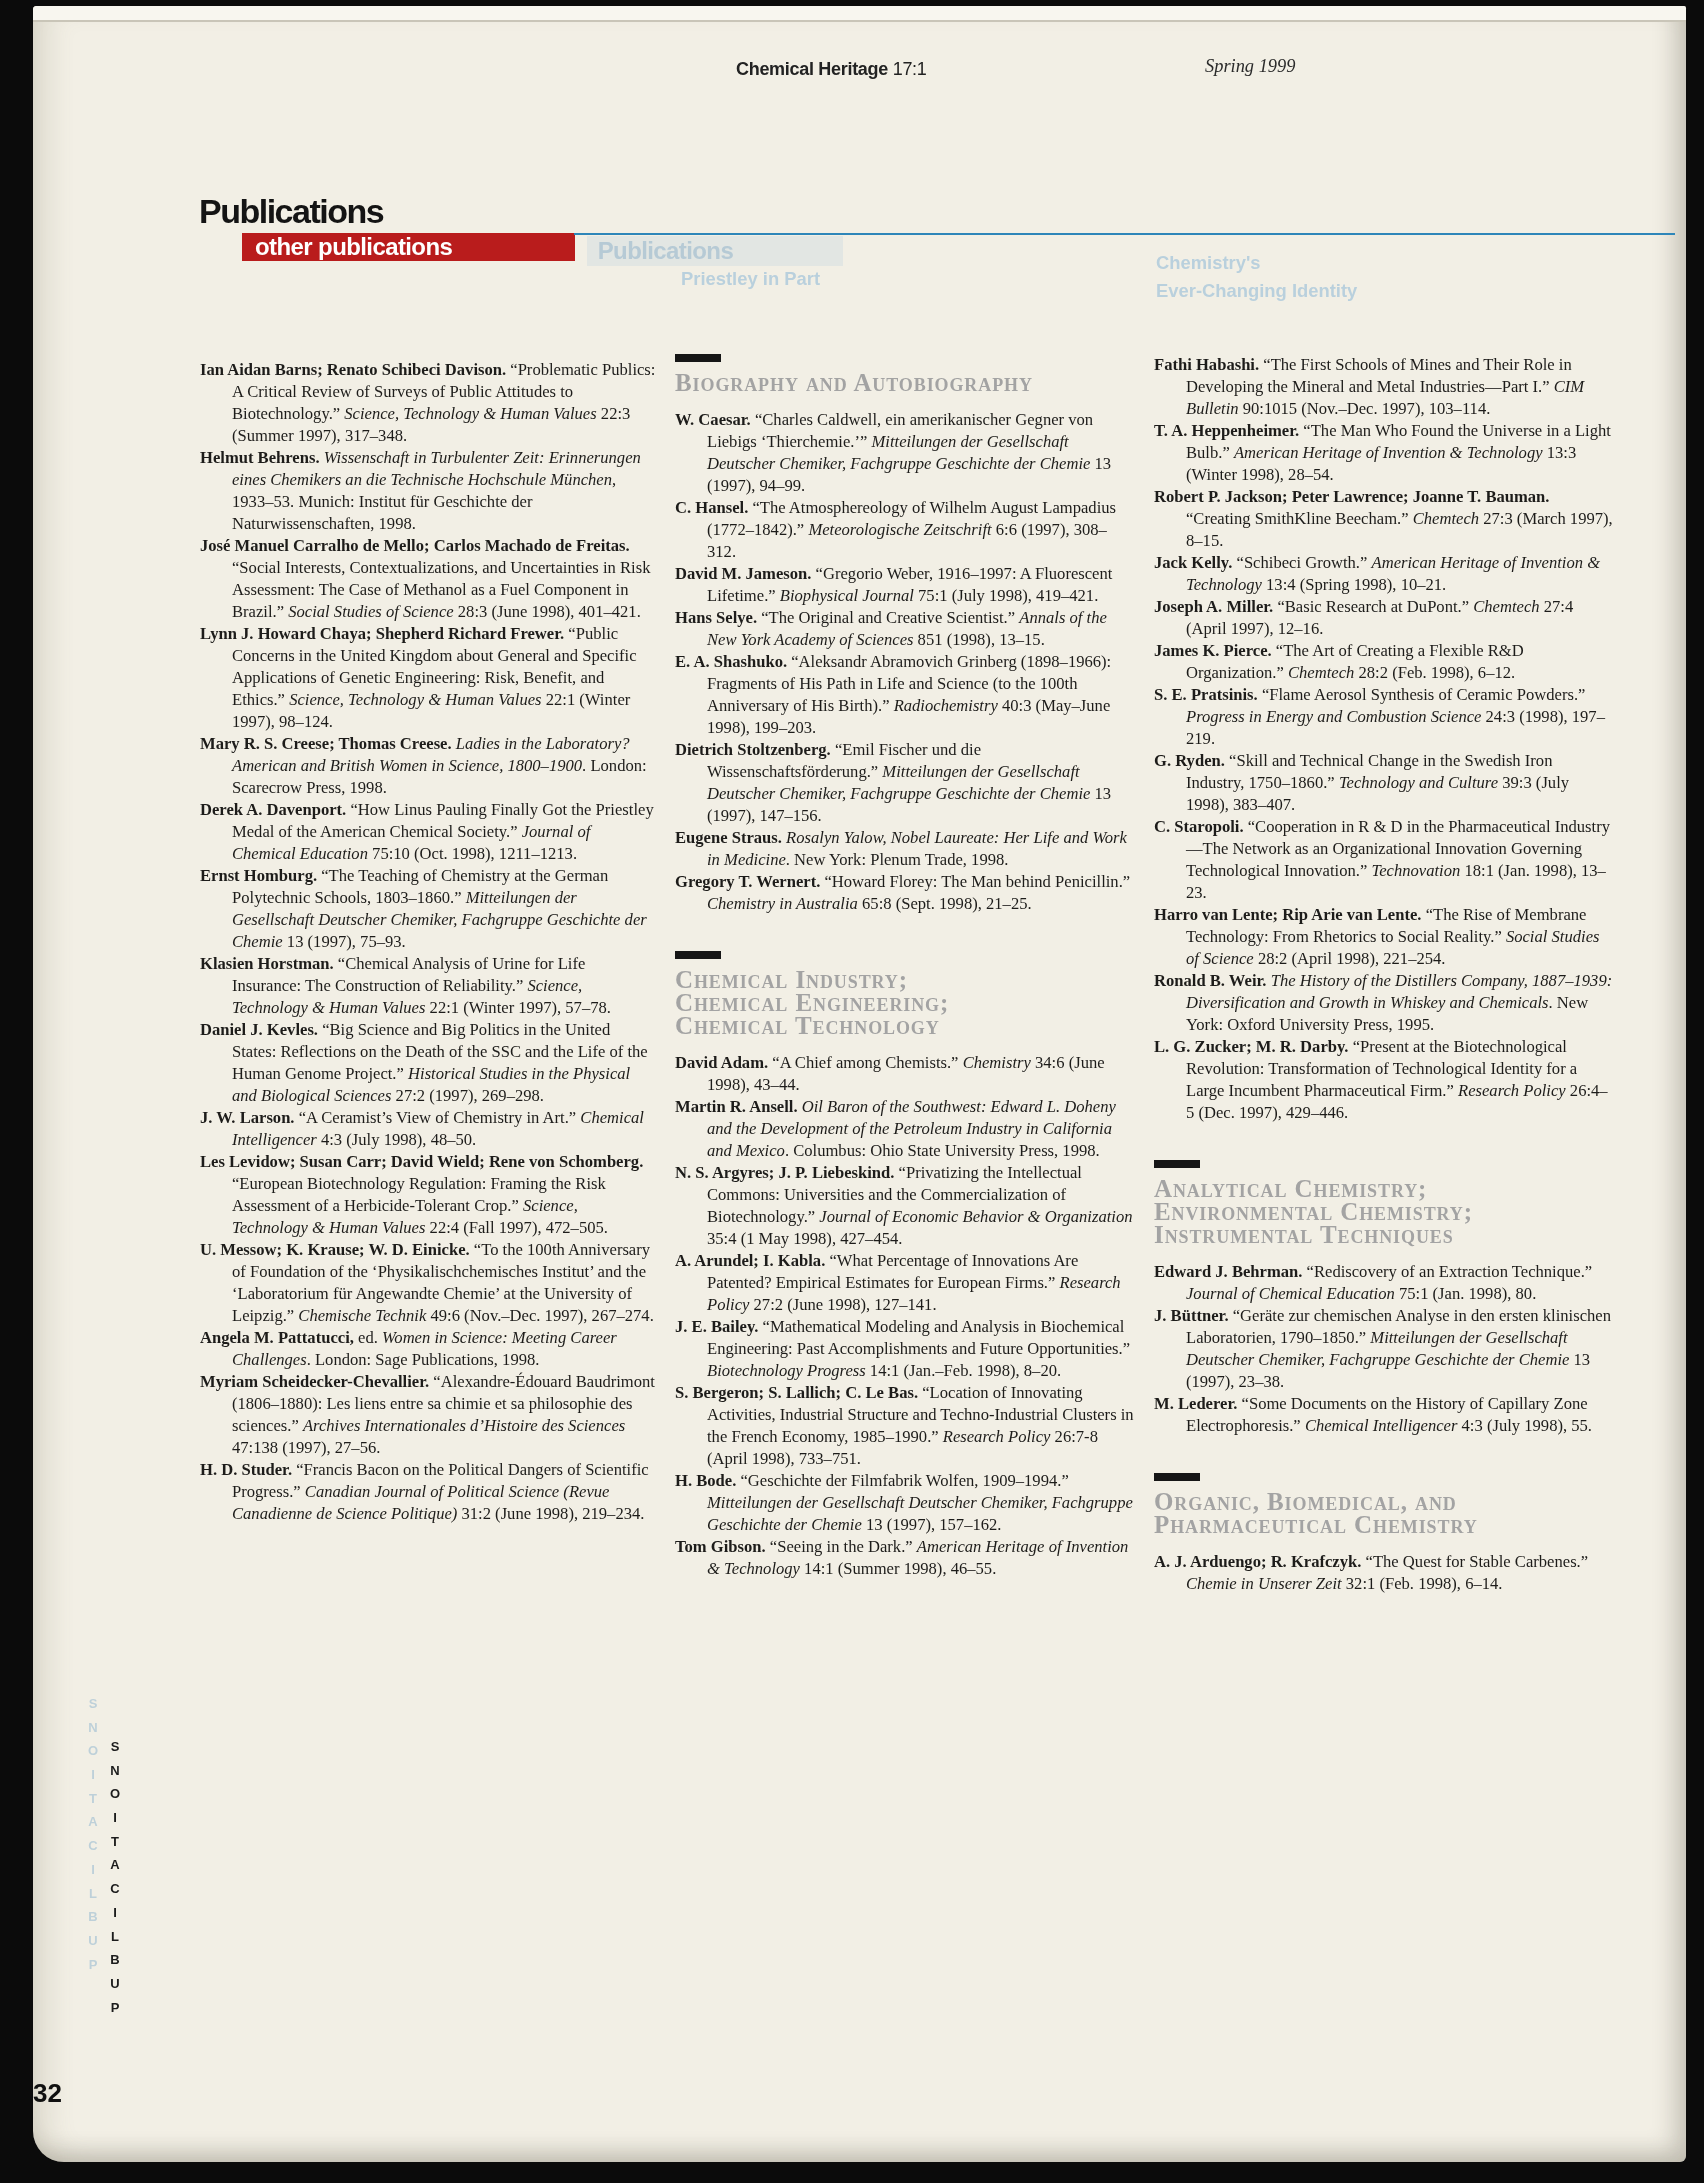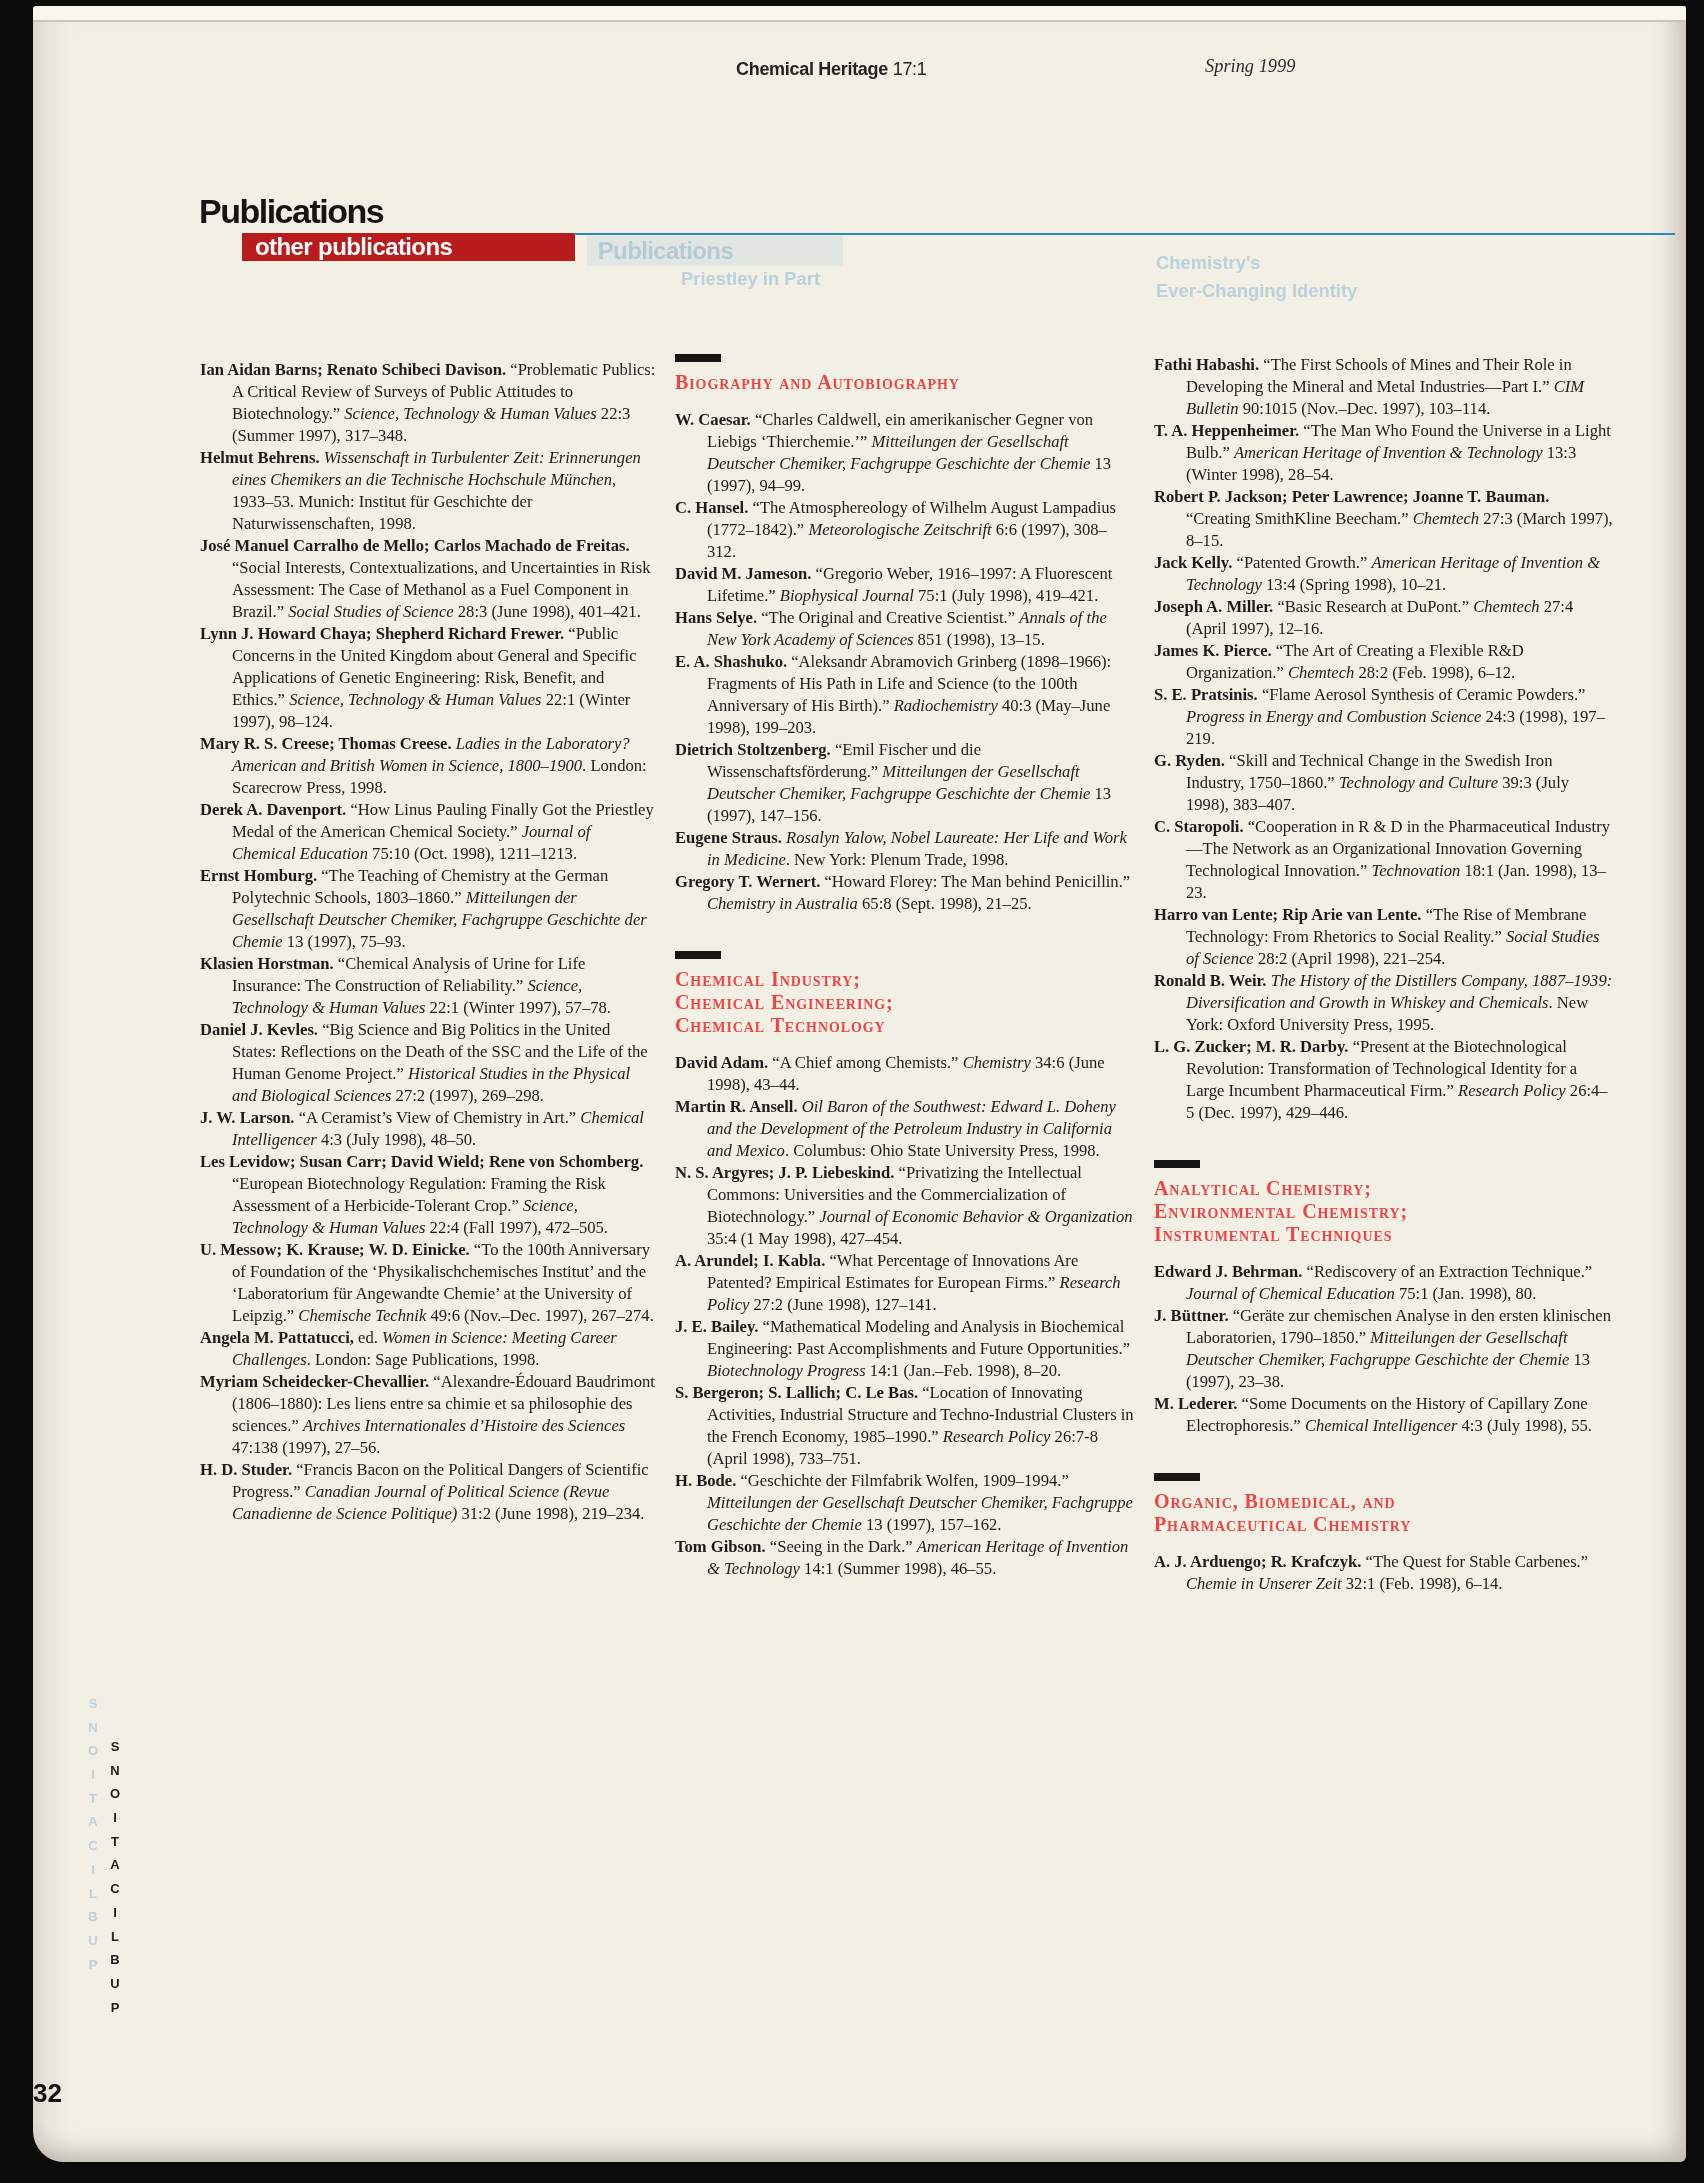--- a/index.html
+++ b/index.html
@@ -63,22 +63,22 @@
     text-rendering:optimizeLegibility;
   }
   #col-0{left:200px;top:359px;width:457px;}
   #col-1{left:675px;top:354px;}
   #col-2{left:1154px;top:354px;}
 
   .section{margin:0;}
   .section:not(:first-child){margin-top:36px;font-family:Liberation Serif, serif;}
   .section-rule{width:46px;height:7.7px;background:#161616;margin:0 0 9px 0;}
   .section-head{
-    font-size:20px;line-height:23px;margin:0 0 15.4px 0;
-    font-variant:small-caps;font-weight:bold;letter-spacing:0.9px;color:#ef4444;
+    font-size:25px;line-height:23px;margin:0 0 15.4px 0;
+    font-variant:small-caps;font-weight:bold;letter-spacing:0.9px;color:#a3a3a3;
   }
   .entry{margin:0;padding-left:32px;text-indent:-32px;}
   .entry b{font-weight:bold;}
   .entry i{font-style:italic;}
 
   .vstack{
     position:absolute;display:flex;flex-direction:column;align-items:center;gap:10.7px;
     font-family:"Liberation Sans", sans-serif;font-weight:bold;font-size:13px;line-height:13px;
   }
   #sidebar-label{left:110px;top:1740px;color:#1c1c1c;}
@@ -155,21 +155,21 @@
       <p class="entry"><b>S. Bergeron; S. Lallich; C. Le Bas. </b><span>“Location of Innovating Activities, Industrial Structure and Techno-Industrial Clusters in the French Economy, 1985–1990.” </span><i>Research Policy </i><span>26:7-8 (April 1998), 733–751.</span></p>
       <p class="entry"><b>H. Bode. </b><span>“Geschichte der Filmfabrik Wolfen, 1909–1994.” </span><i>Mitteilungen der Gesellschaft Deutscher Chemiker, Fachgruppe Geschichte der Chemie </i><span>13 (1997), 157–162.</span></p>
       <p class="entry"><b>Tom Gibson. </b><span>“Seeing in the Dark.” </span><i>American Heritage of Invention &amp; Technology </i><span>14:1 (Summer 1998), 46–55.</span></p>
     </section>
   </div>
 <div class="col" id="col-2">
     <section class="section">
       <p class="entry"><b>Fathi Habashi. </b><span>“The First Schools of Mines and Their Role in Developing the Mineral and Metal Industries—Part I.” </span><i>CIM Bulletin </i><span>90:1015 (Nov.–Dec. 1997), 103–114.</span></p>
       <p class="entry"><b>T. A. Heppenheimer. </b><span>“The Man Who Found the Universe in a Light Bulb.” </span><i>American Heritage of Invention &amp; Technology </i><span>13:3 (Winter 1998), 28–54.</span></p>
       <p class="entry"><b>Robert P. Jackson; Peter Lawrence; Joanne T. Bauman. </b><span>“Creating SmithKline Beecham.” </span><i>Chemtech </i><span>27:3 (March 1997), 8–15.</span></p>
-      <p class="entry"><b>Jack Kelly. </b><span>“Patented Growth.” </span><i>American Heritage of Invention &amp; Technology </i><span>13:4 (Spring 1998), 10–21.</span></p>
+      <p class="entry"><b>Jack Kelly. </b><span>“Schibeci Growth.” </span><i>American Heritage of Invention &amp; Technology </i><span>13:4 (Spring 1998), 10–21.</span></p>
       <p class="entry"><b>Joseph A. Miller. </b><span>“Basic Research at DuPont.” </span><i>Chemtech </i><span>27:4 (April 1997), 12–16.</span></p>
       <p class="entry"><b>James K. Pierce. </b><span>“The Art of Creating a Flexible R&amp;D Organization.” </span><i>Chemtech </i><span>28:2 (Feb. 1998), 6–12.</span></p>
       <p class="entry"><b>S. E. Pratsinis. </b><span>“Flame Aerosol Synthesis of Ceramic Powders.” </span><i>Progress in Energy and Combustion Science </i><span>24:3 (1998), 197–219.</span></p>
       <p class="entry"><b>G. Ryden. </b><span>“Skill and Technical Change in the Swedish Iron Industry, 1750–1860.” </span><i>Technology and Culture </i><span>39:3 (July 1998), 383–407.</span></p>
       <p class="entry"><b>C. Staropoli. </b><span>“Cooperation in R &amp; D in the Pharmaceutical Industry—The Network as an Organizational Innovation Governing Technological Innovation.” </span><i>Technovation </i><span>18:1 (Jan. 1998), 13–23.</span></p>
       <p class="entry"><b>Harro van Lente; Rip Arie van Lente. </b><span>“The Rise of Membrane Technology: From Rhetorics to Social Reality.” </span><i>Social Studies of Science </i><span>28:2 (April 1998), 221–254.</span></p>
       <p class="entry"><b>Ronald B. Weir. </b><i>The History of the Distillers Company, 1887–1939: Diversification and Growth in Whiskey and Chemicals</i><span>. New York: Oxford University Press, 1995.</span></p>
       <p class="entry"><b>L. G. Zucker; M. R. Darby. </b><span>“Present at the Biotechnological Revolution: Transformation of Technological Identity for a Large Incumbent Pharmaceutical Firm.” </span><i>Research Policy </i><span>26:4–5 (Dec. 1997), 429–446.</span></p>
     </section>
     <section class="section">

